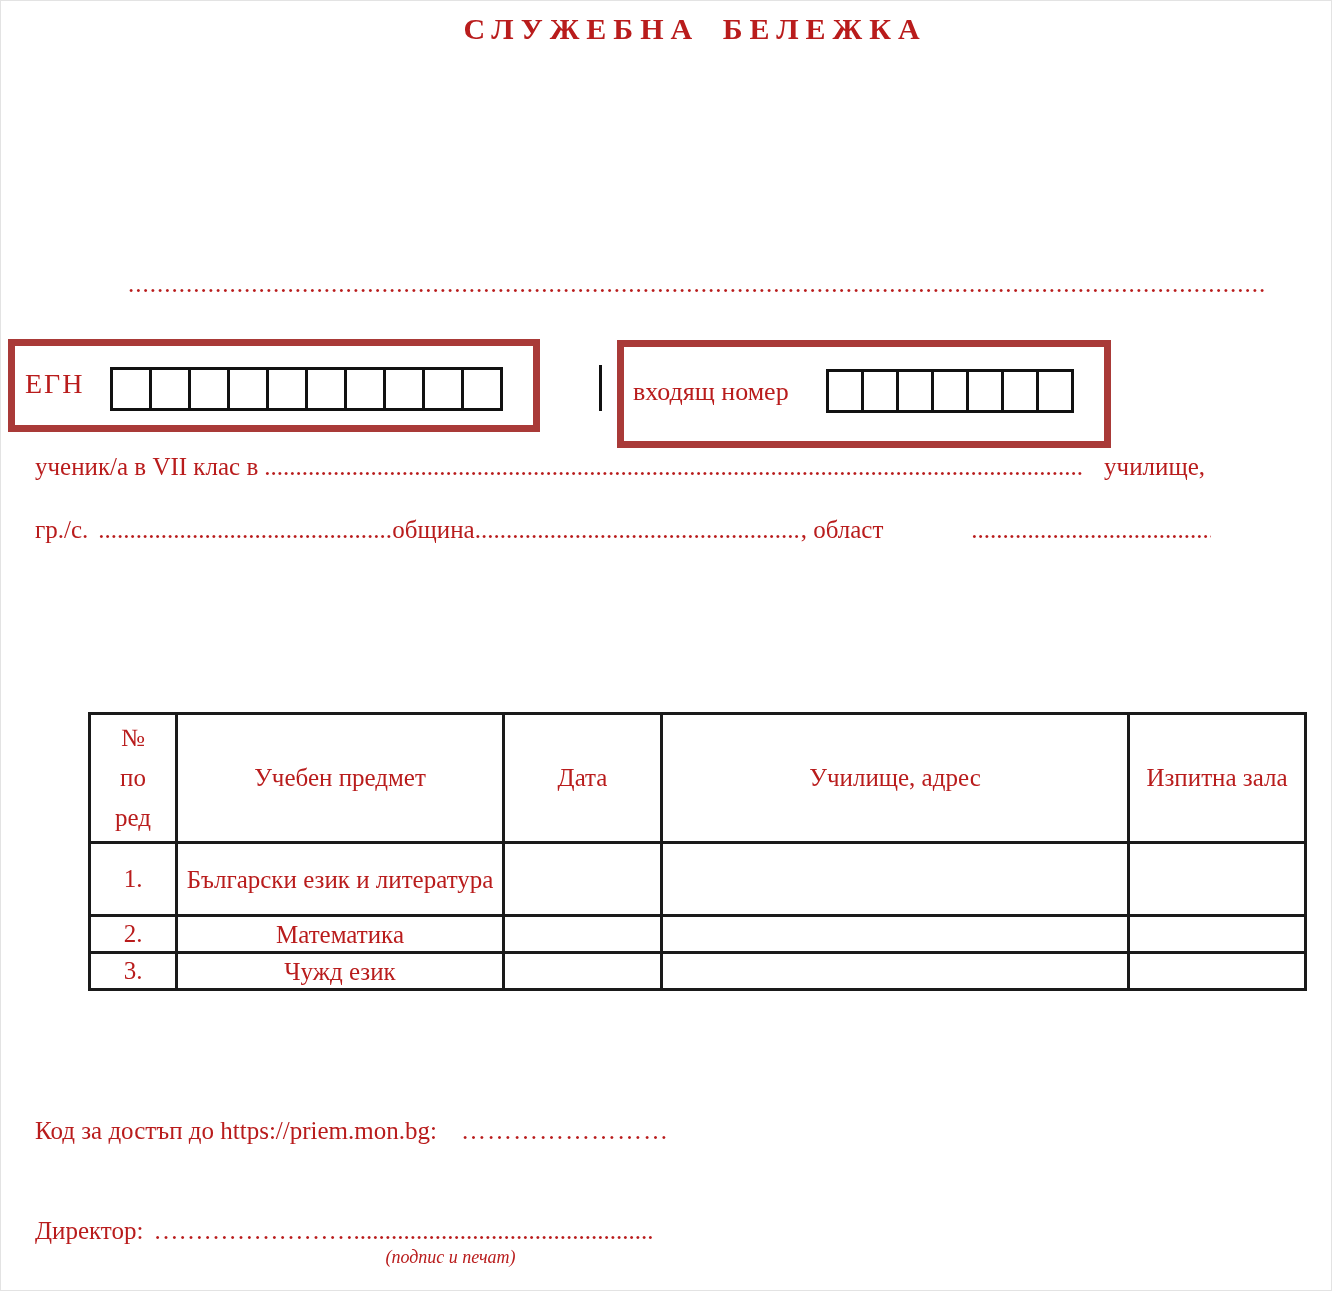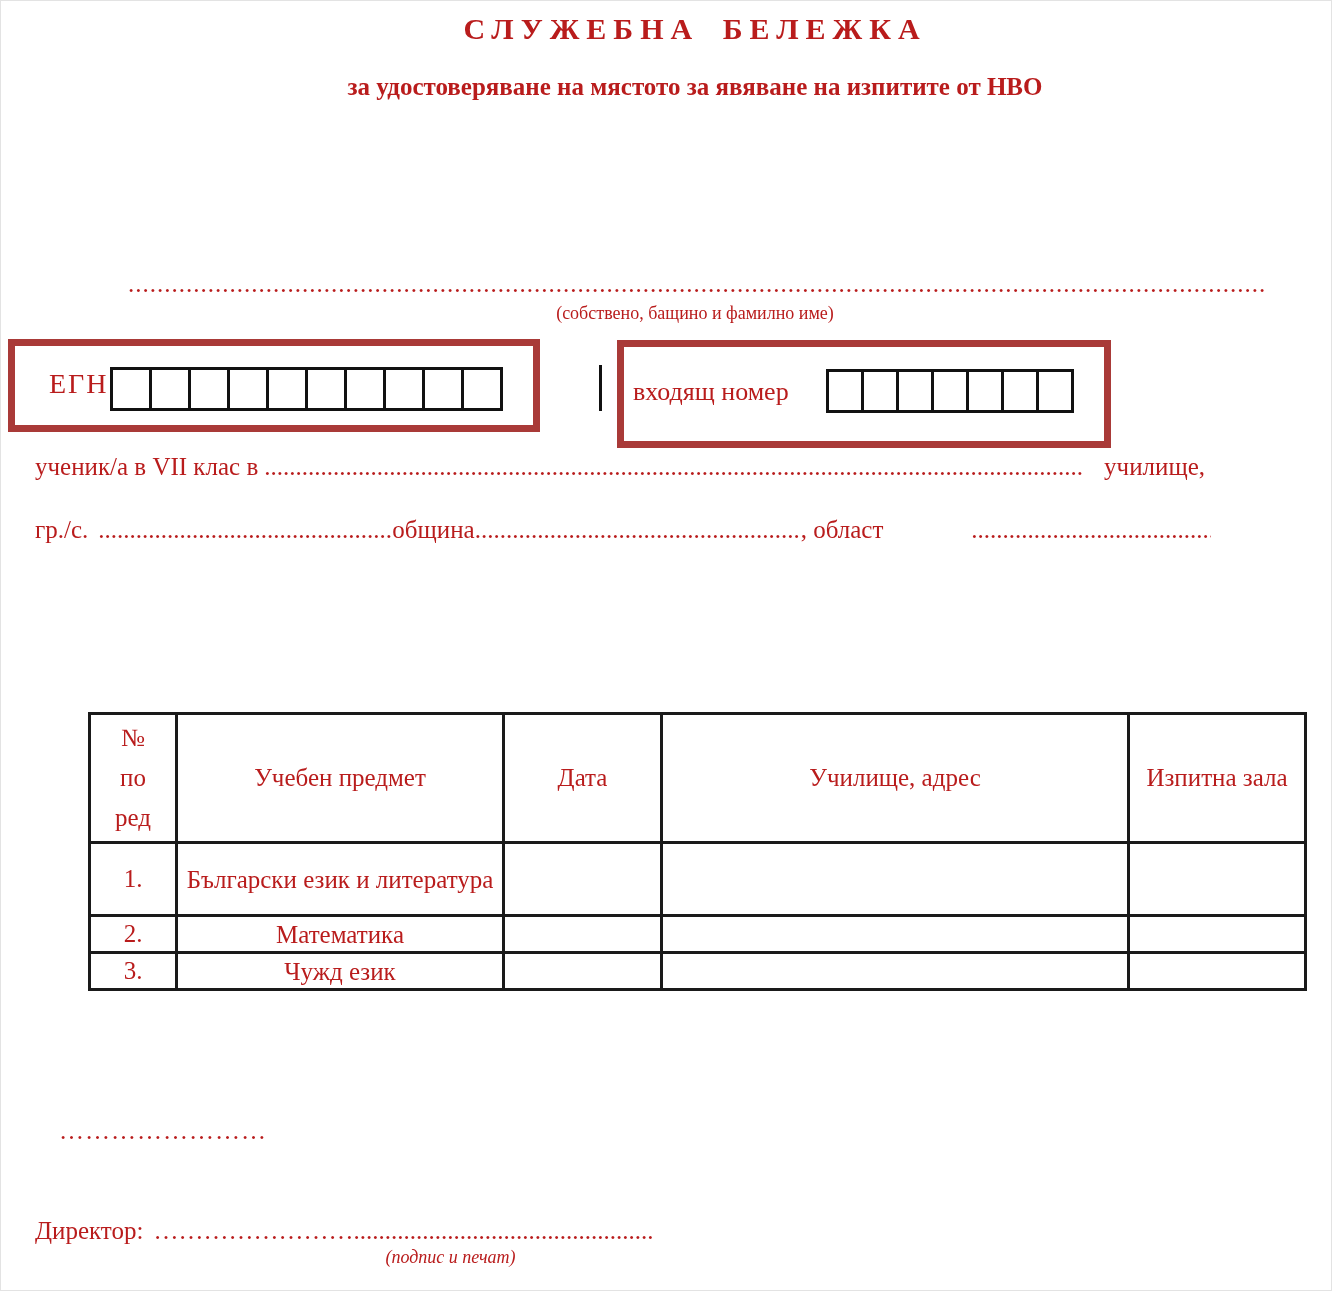--- a/index.html
+++ b/index.html
@@ -12,21 +12,21 @@
   .center-col{left:58px;right:0;text-align:center;}
   .form-title{top:12px;font-size:30px;font-weight:bold;letter-spacing:7px;word-spacing:9px;}
   .form-subtitle{top:73px;font-size:25px;font-weight:bold;}
   .issued-to{top:172px;font-size:26px;}
   .dots{display:inline-block;overflow:hidden;white-space:nowrap;vertical-align:baseline;height:30px;line-height:30px;}
   .name-dots{top:270px;left:128px;width:1138px;font-size:25px;letter-spacing:1px;height:28px;line-height:28px;overflow:hidden;white-space:nowrap;}
   .name-caption{top:303px;font-size:18px;}
   .hl-box{border:7px solid #a93a38;background:transparent;}
   .egn-box{left:8px;top:339px;width:518px;height:79px;}
   .vh-box{left:617px;top:340px;width:480px;height:94px;}
-  .egn-label{left:49px;top:368px;font-size:28px;letter-spacing:2px;}
+  .egn-label{left:25px;top:368px;font-size:28px;letter-spacing:2px;}
   .vh-label{left:633px;top:377px;font-size:26px;}
   .cells{display:flex;}
   .egn-cells{left:110px;top:367px;}
   .vh-cells{left:826px;top:369px;}
   .cell{width:42px;height:44px;border:3px solid #111;box-sizing:border-box;margin-left:-3px;background:#fff;}
   .cell:first-child{margin-left:0;}
   .vh-cells .cell{width:38px;}
   .sep-bar{left:599px;top:365px;width:3px;height:46px;background:#111;}
   .line{font-size:25px;line-height:30px;display:flex;align-items:baseline;white-space:nowrap;}
   .student-line{top:452px;left:35px;width:1170px;}
@@ -52,24 +52,22 @@
   .director-line{top:1216px;left:35px;}
   .director-line .dots{width:500px;margin-left:10px;}
   .sig-caption{top:1247px;left:348px;width:205px;text-align:center;font-size:18px;font-style:italic;}
 </style>
 </head>
 <body>
 
 <div class="page">
 
   <div class="abs center-col form-title">СЛУЖЕБНА БЕЛЕЖКА</div>
-  <div class="abs center-col form-subtitle">за удостоверяване на мястото за явяване на изпитите от НВО</div>
 
   <div class="abs name-dots">............................................................................................................................................................................................................................................</div>
-  <div class="abs center-col name-caption">(собствено, бащино и фамилно име)</div>
 
   <div class="abs hl-box egn-box"></div>
   <div class="abs egn-label">ЕГН</div>
   <div class="abs cells egn-cells">
     <div class="cell"></div>
     <div class="cell"></div>
     <div class="cell"></div>
     <div class="cell"></div>
     <div class="cell"></div>
     <div class="cell"></div>
@@ -147,20 +145,21 @@
       <td>3.</td>
       <td class="c-subject">Чужд език</td>
       <td></td>
       <td></td>
       <td></td>
     </tr>
   </tbody>
     </table>
 
   <div class="abs line access-line">
+    <span>Код за достъп до https://priem.mon.bg:</span>
     <span class="dots">………………………………</span>
   </div>
 
   <div class="abs line director-line">
     <span>Директор:</span>
     <span class="dots">……………………......................................................................</span>
   </div>
   <div class="abs sig-caption">(подпис и печат)</div>
 
 </div>

